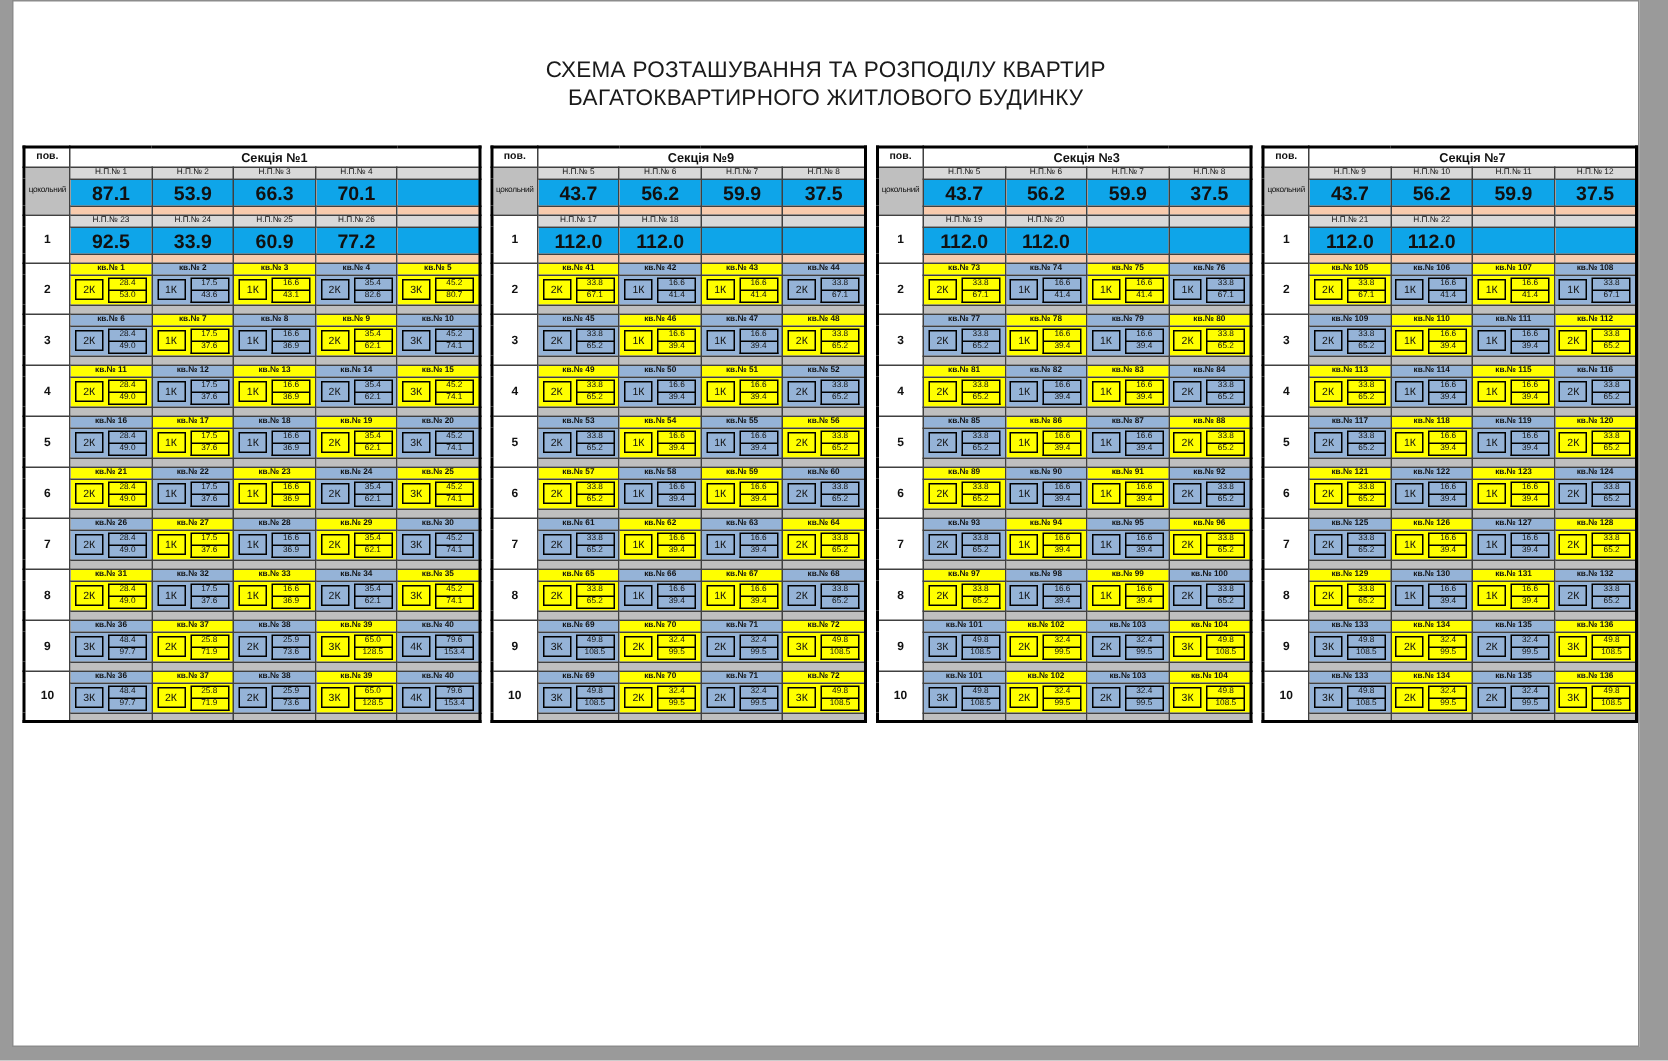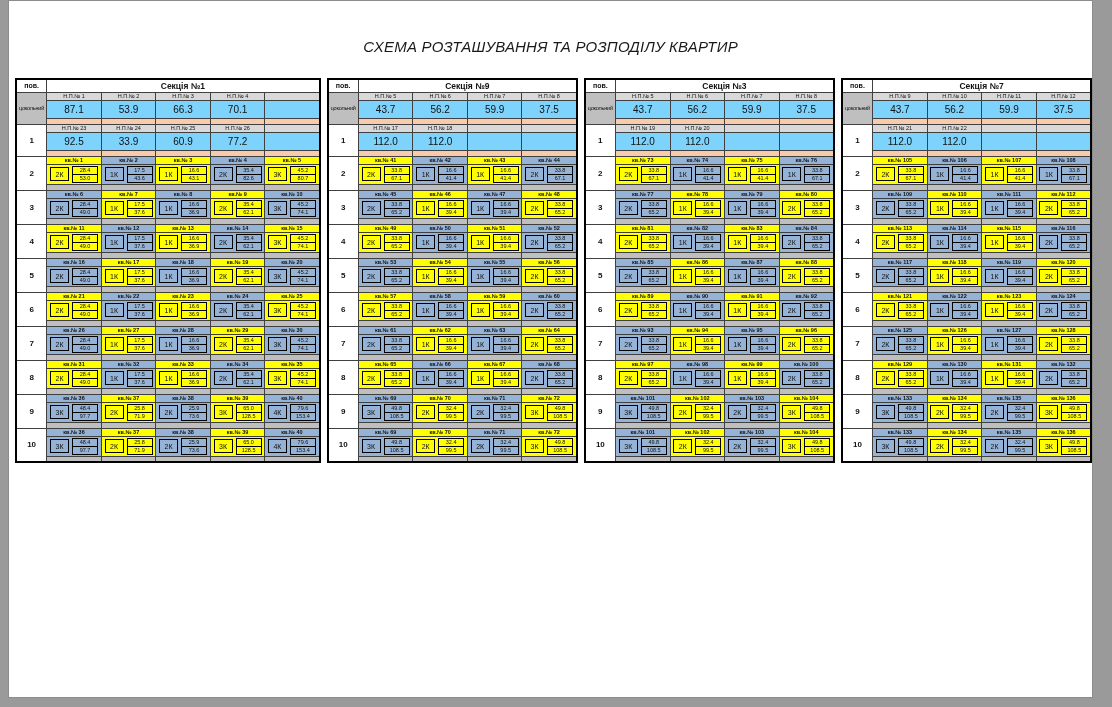--- a/index.html
+++ b/index.html
@@ -5,56 +5,57 @@
   html,body{margin:0;padding:0;}
   body{
     width:1112px;height:707px;overflow:hidden;position:relative;
     background:#9a9a9a;font-family:"Liberation Sans",sans-serif;
     -webkit-font-smoothing:antialiased;
   }
   .page{
     position:absolute;left:8px;top:0;right:19px;bottom:9px;
     background:#ffffff;border:1px solid #8c8c8c;box-sizing:border-box;
   }
-  .titleblock{margin-top:36px;text-align:center;color:#1a1a1a;font-style:italic;}
+  .titleblock{margin-top:36px;text-align:center;color:#1a1a1a;}
   .titleblock div{font-size:15px;line-height:19px;letter-spacing:.2px;}
   .tables-row{
     display:flex;gap:6px;align-items:flex-start;margin:22px 0 0 6px;
   }
   table.sec{border-collapse:collapse;table-layout:fixed;background:#fff;}
   table.sec td{
     border:1px solid #404040;padding:0;text-align:center;vertical-align:middle;
     overflow:hidden;box-sizing:border-box;color:#111;
   }
   table.sec{border:2px solid #000;}
   td.povh{font-size:7px;font-weight:bold;width:32px;}
   td.sec-title{font-size:8.5px;font-weight:bold;height:13px;}
   td.flabel{font-size:8px;font-weight:bold;background:#fff;border-right:1.5px solid #000;}
   td.flabel.basement{font-size:5.5px;font-weight:normal;background:#bfbfbf;letter-spacing:-0.2px;}
   td.np-head{height:8px;font-size:5.5px;background:#d9d9d9;color:#222;}
-  td.np-val{height:18px;font-size:10px;font-weight:normal;background:#7dd3fc;}
+  td.np-val{height:18px;font-size:13px;font-weight:bold;background:#0ea5e9;}
   td.np-strip{height:6px;background:#f8cbad;}
   td.strip{height:6px;background:#bfbfbf;}
   td.apt-head{height:8px;font-size:5.5px;font-weight:bold;}
   td.apt-body{height:18px;}
   td.tb{border-top:1.5px solid #000;}
   .y{background:#ffff00;}
   .b{background:#95b3d7;}
   .apt{display:flex;align-items:center;justify-content:center;gap:3px;height:100%;padding:1px 2px;box-sizing:border-box;}
   .apt .t{width:17px;height:12px;border:1px solid #000;display:flex;align-items:center;justify-content:center;font-size:7px;}
   .apt .ns{width:26px;display:flex;flex-direction:column;}
   .apt .ns .nbox{border:1px solid #000;font-size:5.5px;line-height:7px;height:7px;text-align:center;}
   .apt .ns .nbox+.nbox{border-top:none;}
 </style>
 </head>
 <body>
 
 <div class="page">
   <div class="titleblock">
     <div>СХЕМА РОЗТАШУВАННЯ ТА РОЗПОДІЛУ КВАРТИР</div>
+    <div>БАГАТОКВАРТИРНОГО ЖИТЛОВОГО БУДИНКУ</div>
   </div>
   <div class="tables-row">
 
   <table class="sec">
         <colgroup>
           <col style="width: 32px;">
           <col style="width: 55px;">
           <col style="width: 55px;">
           <col style="width: 55px;">
           <col style="width: 55px;">

